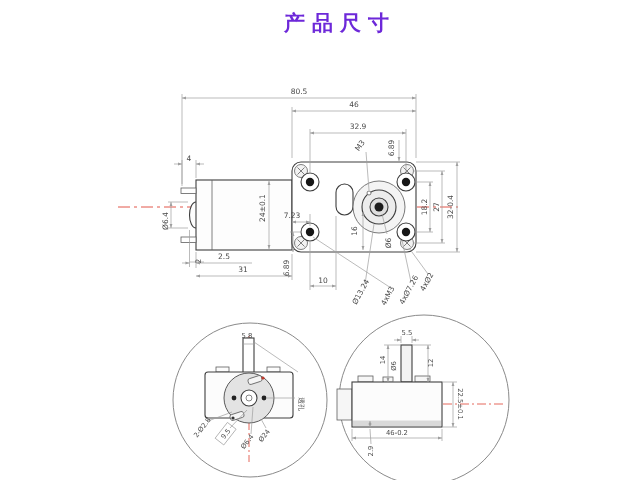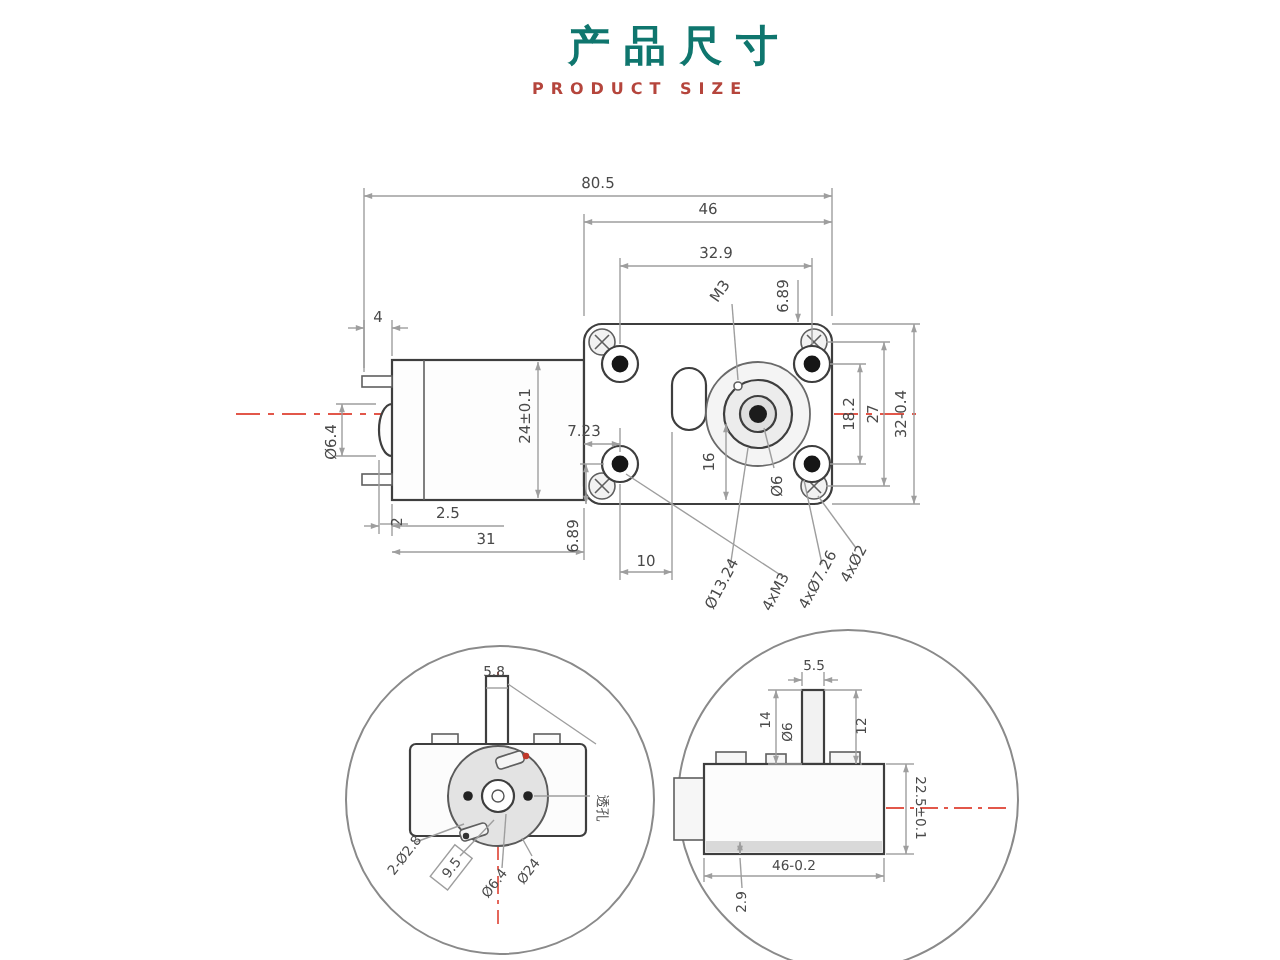--- a/index.html
+++ b/index.html
@@ -1,39 +1,38 @@
 <!DOCTYPE html>
 <html><head>
 <meta charset="utf-8">
 <style>
   html,body{margin:0;padding:0;background:#ffffff;}
   .page{position:relative;width:640px;height:480px;background:#ffffff;overflow:hidden;
         font-family:"DejaVu Sans",sans-serif;}
   .hdr{position:absolute;top:9px;left:0;width:100%;text-align:center;}
-  .hdr-cn{font-size:21px;font-weight:bold;letter-spacing:7px;color:#0f766e;padding-left:40px;}
+  .hdr-cn{font-size:21px;font-weight:bold;letter-spacing:7px;color:#6d28d9;padding-left:40px;}
   .hdr-en{margin-top:3px;font-size:8px;font-weight:bold;letter-spacing:3.5px;color:#b5453c;}
   .model{position:absolute;top:56px;left:0;width:100%;text-align:center;font-size:13px;color:#3a3a3a;}
   svg{position:absolute;left:0;top:0;}
   svg text{font-family:"DejaVu Sans",sans-serif;font-size:7.5px;fill:#4a4a4a;text-anchor:middle;}
   svg text.sm{font-size:6.8px;}
   .ol{stroke:#3e3e3e;stroke-width:1.1;}
   .ol2{stroke:#5f5f5f;stroke-width:0.8;}
   .dl{stroke:#9e9e9e;stroke-width:0.7;fill:none;}
   .cl{stroke:#e2574a;stroke-width:1;fill:none;stroke-dasharray:12 4 3 4;}
   .cl2{stroke:#e2574a;stroke-width:0.9;fill:none;stroke-dasharray:9 3 2 3;}
   .vc{stroke:#8a8a8a;stroke-width:1;fill:#ffffff;}
 </style>
 </head>
 <body>
 
 <div class="page">
 
   <div class="hdr">
     <div class="hdr-cn">产品尺寸</div>
-    <div class="hdr-en">PRODUCT SIZE</div>
   </div>
 
   <svg width="640" height="480" viewBox="0 0 640 480">
     <defs>
       <marker id="arr" viewBox="0 0 8 6" refX="7.5" refY="3" markerWidth="7" markerHeight="5" orient="auto-start-reverse">
         <path d="M0.5,0.5 L7.5,3 L0.5,5.5 Z" fill="#9e9e9e"></path>
       </marker>
     </defs>
 
     <g>

